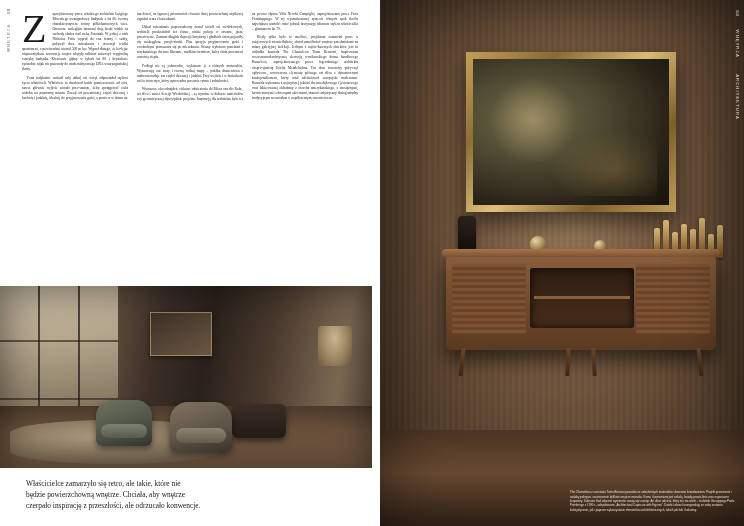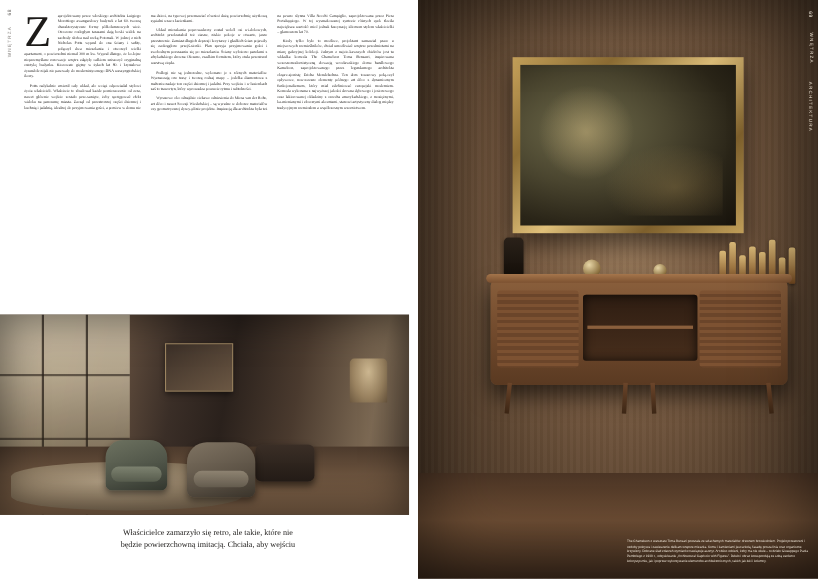--- a/index.html
+++ b/index.html
@@ -143,21 +143,20 @@
     background: linear-gradient(150deg,#3c3028,#6b5743);
     border: 1.6px solid #9c8460;
     box-shadow: 0 2px 5px rgba(0,0,0,.5);
   }
   .pl-vig { position:absolute; inset:0; box-shadow: inset 0 0 40px rgba(0,0,0,.55); }
 
   
   .caption-left {
     position: absolute;
     left: 26px; right: 20px; top: 478px;
-    text-align: center;
     font-family: "Liberation Serif", serif;
     font-size: 7.4px;
     line-height: 1.5;
     color: #1c1a18;
   }
 
   
   .page-right {
     position: relative;
     width: 372px; height: 526px;
@@ -336,21 +335,22 @@
       <div class="pl-floor"></div>
       <div class="pl-rug"></div>
       <div class="pl-table"></div>
       <div class="pl-chair1"></div>
       <div class="pl-chair2"></div>
       <div class="pl-vig"></div>
     </div>
 
     <div class="caption-left">
       <div>Właścicielce zamarzyło się retro, ale takie, które nie</div>
-      <div>będzie powierzchowną imitacją. Chciała, aby wejściu</div>
+      <div>będzie powierzchowną wnętrze. Chciała, aby wnętrze</div>
+      <div>czerpało inspirację z przeszłości, ale odrzucało konwencje.</div>
     </div>
   </div>
 
   <div class="page-right">
     <div class="photo-right">
       <div class="pr-wall"></div>
       <div class="pr-wall-tex"></div>
 
       <div class="pr-frame">
         <div class="pr-canvas"></div>

